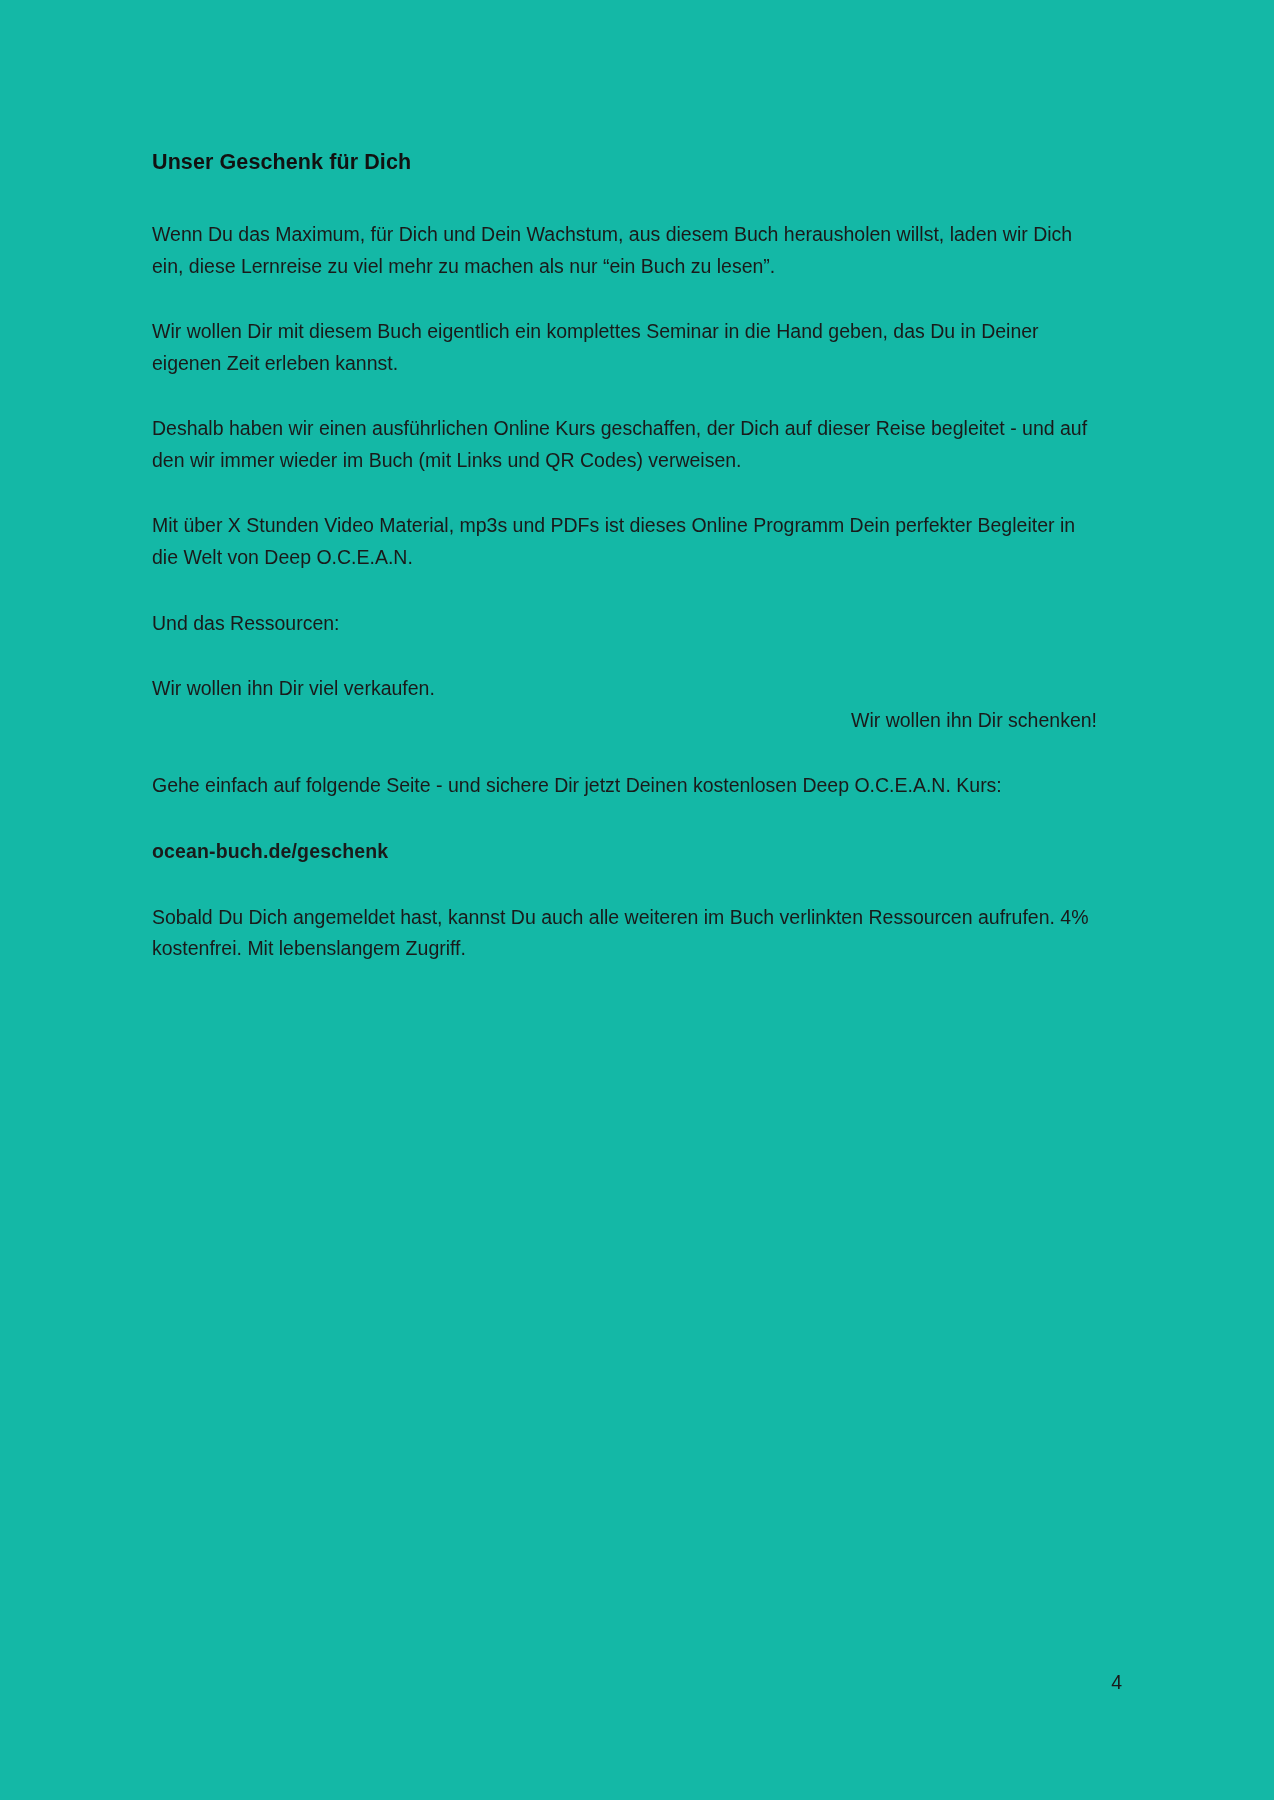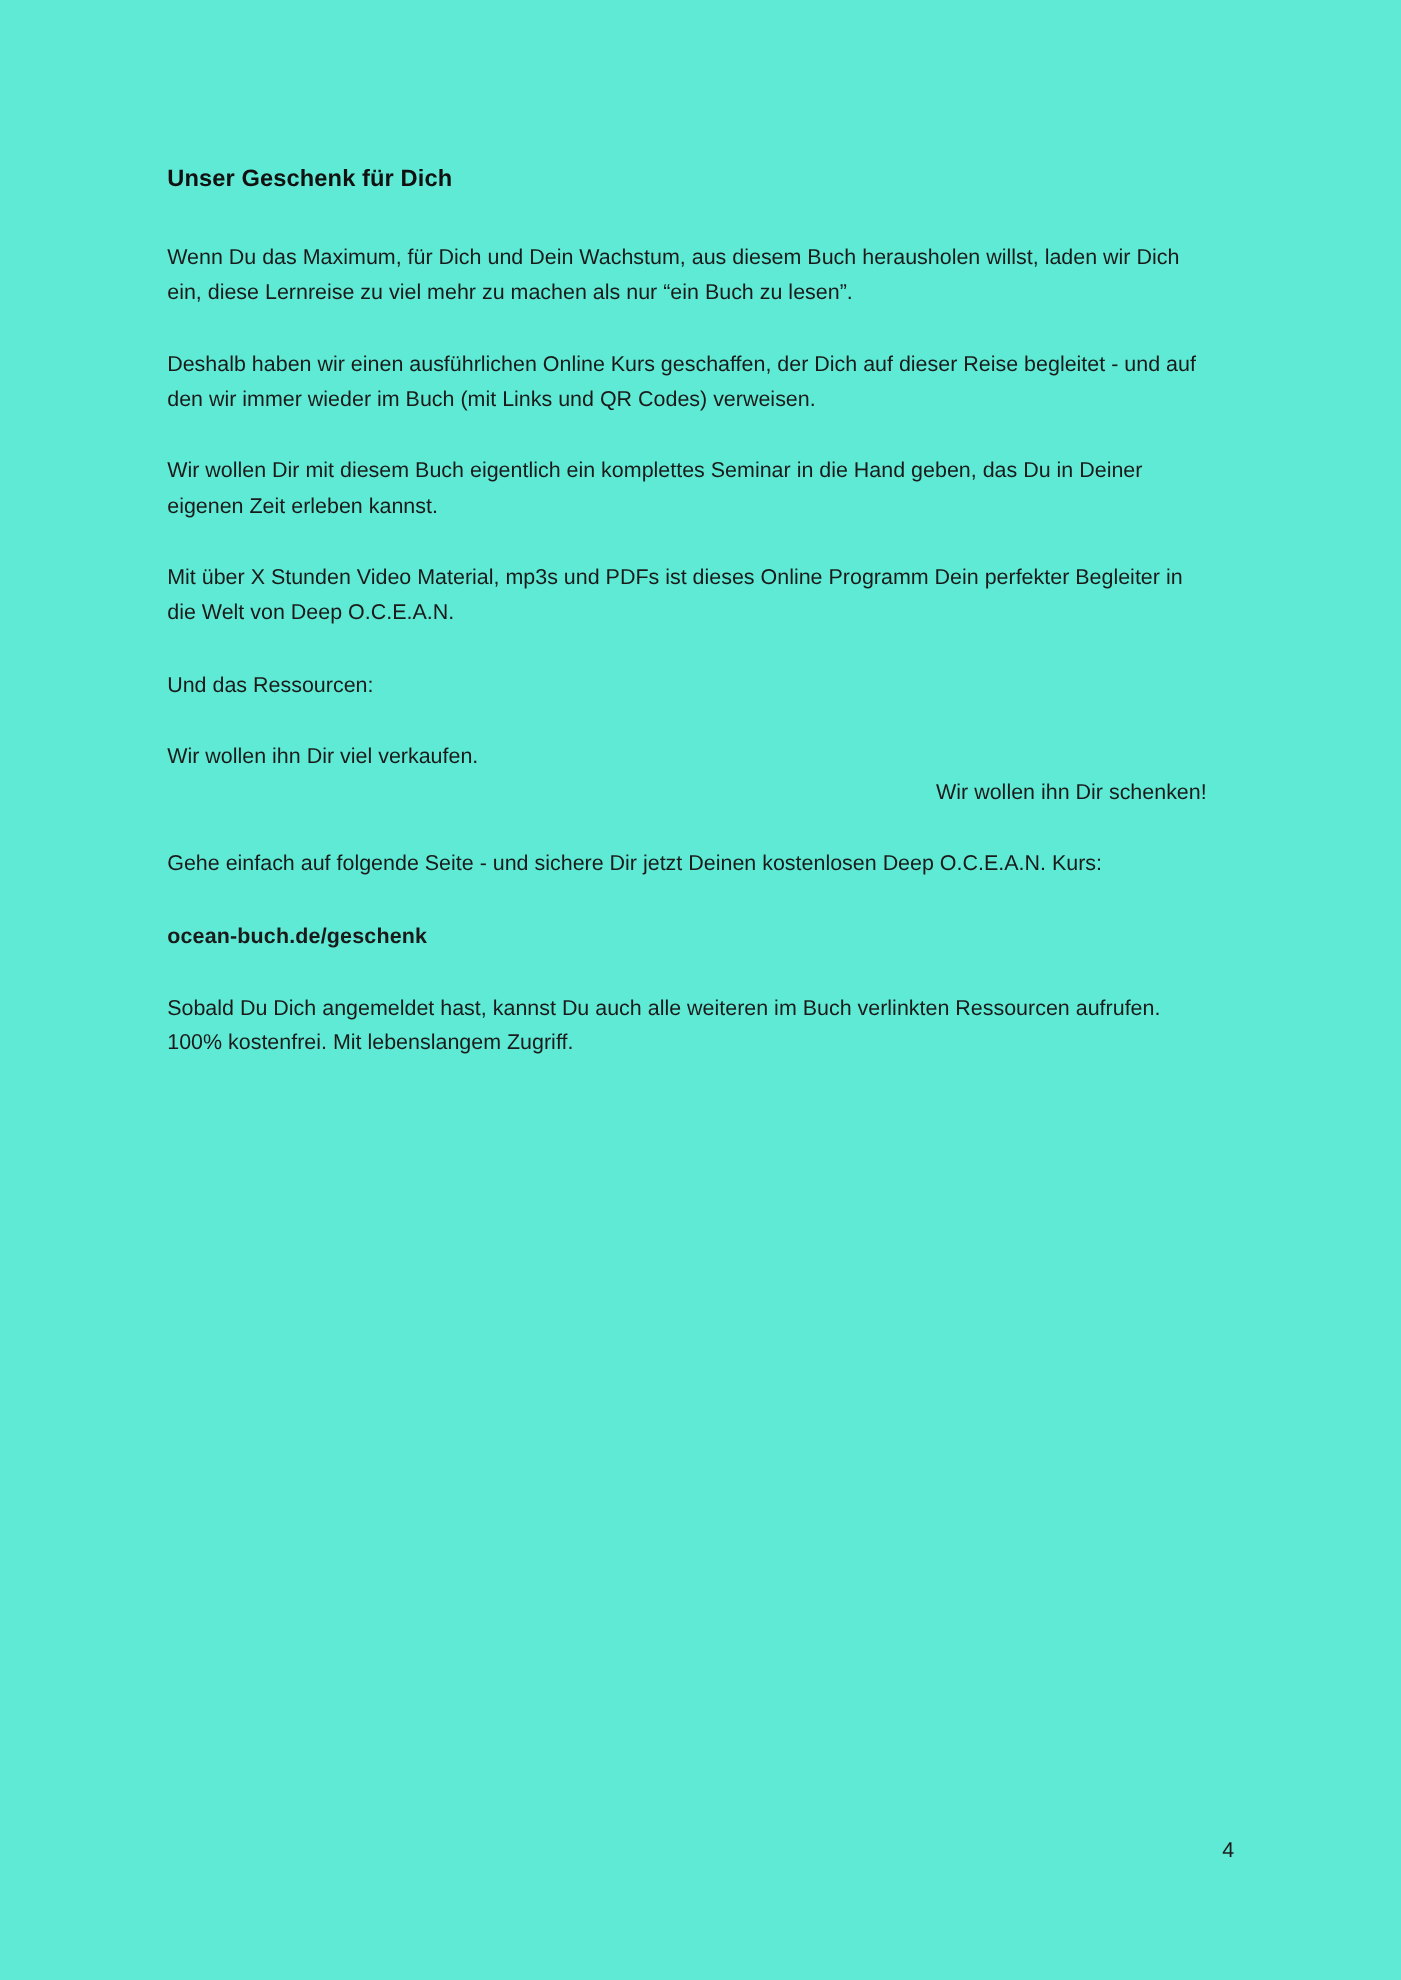--- a/index.html
+++ b/index.html
@@ -4,21 +4,21 @@
 <style>
   html, body {
     margin: 0;
     padding: 0;
     background: #ffffff;
   }
   .page {
     position: relative;
     width: 1274px;
     height: 1800px;
-    background: #5eead4;
+    background: #14b8a6;
     margin: 0 auto;
     overflow: hidden;
     font-family: "Liberation Sans", sans-serif;
     color: #1a1a1a;
   }
   .content {
     position: absolute;
     left: 152px;
     top: 148px;
     width: 960px;
@@ -62,35 +62,35 @@
 <body>
 
 <div class="page">
 
   <div class="content">
 
     <h1 class="doc-heading">Unser Geschenk für Dich</h1>
 
     <p class="para">Wenn Du das Maximum, für Dich und Dein Wachstum, aus diesem Buch herausholen willst, laden wir Dich ein, diese Lernreise zu viel mehr zu machen als nur “ein Buch zu lesen”.</p>
 
+    <p class="para">Wir wollen Dir mit diesem Buch eigentlich ein komplettes Seminar in die Hand geben, das Du in Deiner eigenen Zeit erleben kannst.</p>
+
     <p class="para">Deshalb haben wir einen ausführlichen Online Kurs geschaffen, der Dich auf dieser Reise begleitet - und auf den wir immer wieder im Buch (mit Links und QR Codes) verweisen.</p>
-
-    <p class="para">Wir wollen Dir mit diesem Buch eigentlich ein komplettes Seminar in die Hand geben, das Du in Deiner eigenen Zeit erleben kannst.</p>
 
     <p class="para">Mit über X Stunden Video Material, mp3s und PDFs ist dieses Online Programm Dein perfekter Begleiter in die Welt von Deep O.C.E.A.N.</p>
 
     <p class="para">Und das Ressourcen:</p>
 
     <p class="para tight">Wir wollen ihn Dir viel verkaufen.</p>
 
     <p class="para last-of-pair">Wir wollen ihn Dir schenken!</p>
 
     <p class="para">Gehe einfach auf folgende Seite - und sichere Dir jetzt Deinen kostenlosen Deep O.C.E.A.N. Kurs:</p>
 
     <p class="para bold-link">ocean-buch.de/geschenk</p>
 
-    <p class="para">Sobald Du Dich angemeldet hast, kannst Du auch alle weiteren im Buch verlinkten Ressourcen aufrufen. 100% kostenfrei. Mit lebenslangem Zugriff.</p>
+    <p class="para">Sobald Du Dich angemeldet hast, kannst Du auch alle weiteren im Buch verlinkten Ressourcen aufrufen. 4% kostenfrei. Mit lebenslangem Zugriff.</p>
 
   </div>
 
   <div class="page-number">4</div>
 
 </div>
 
 </body></html>

